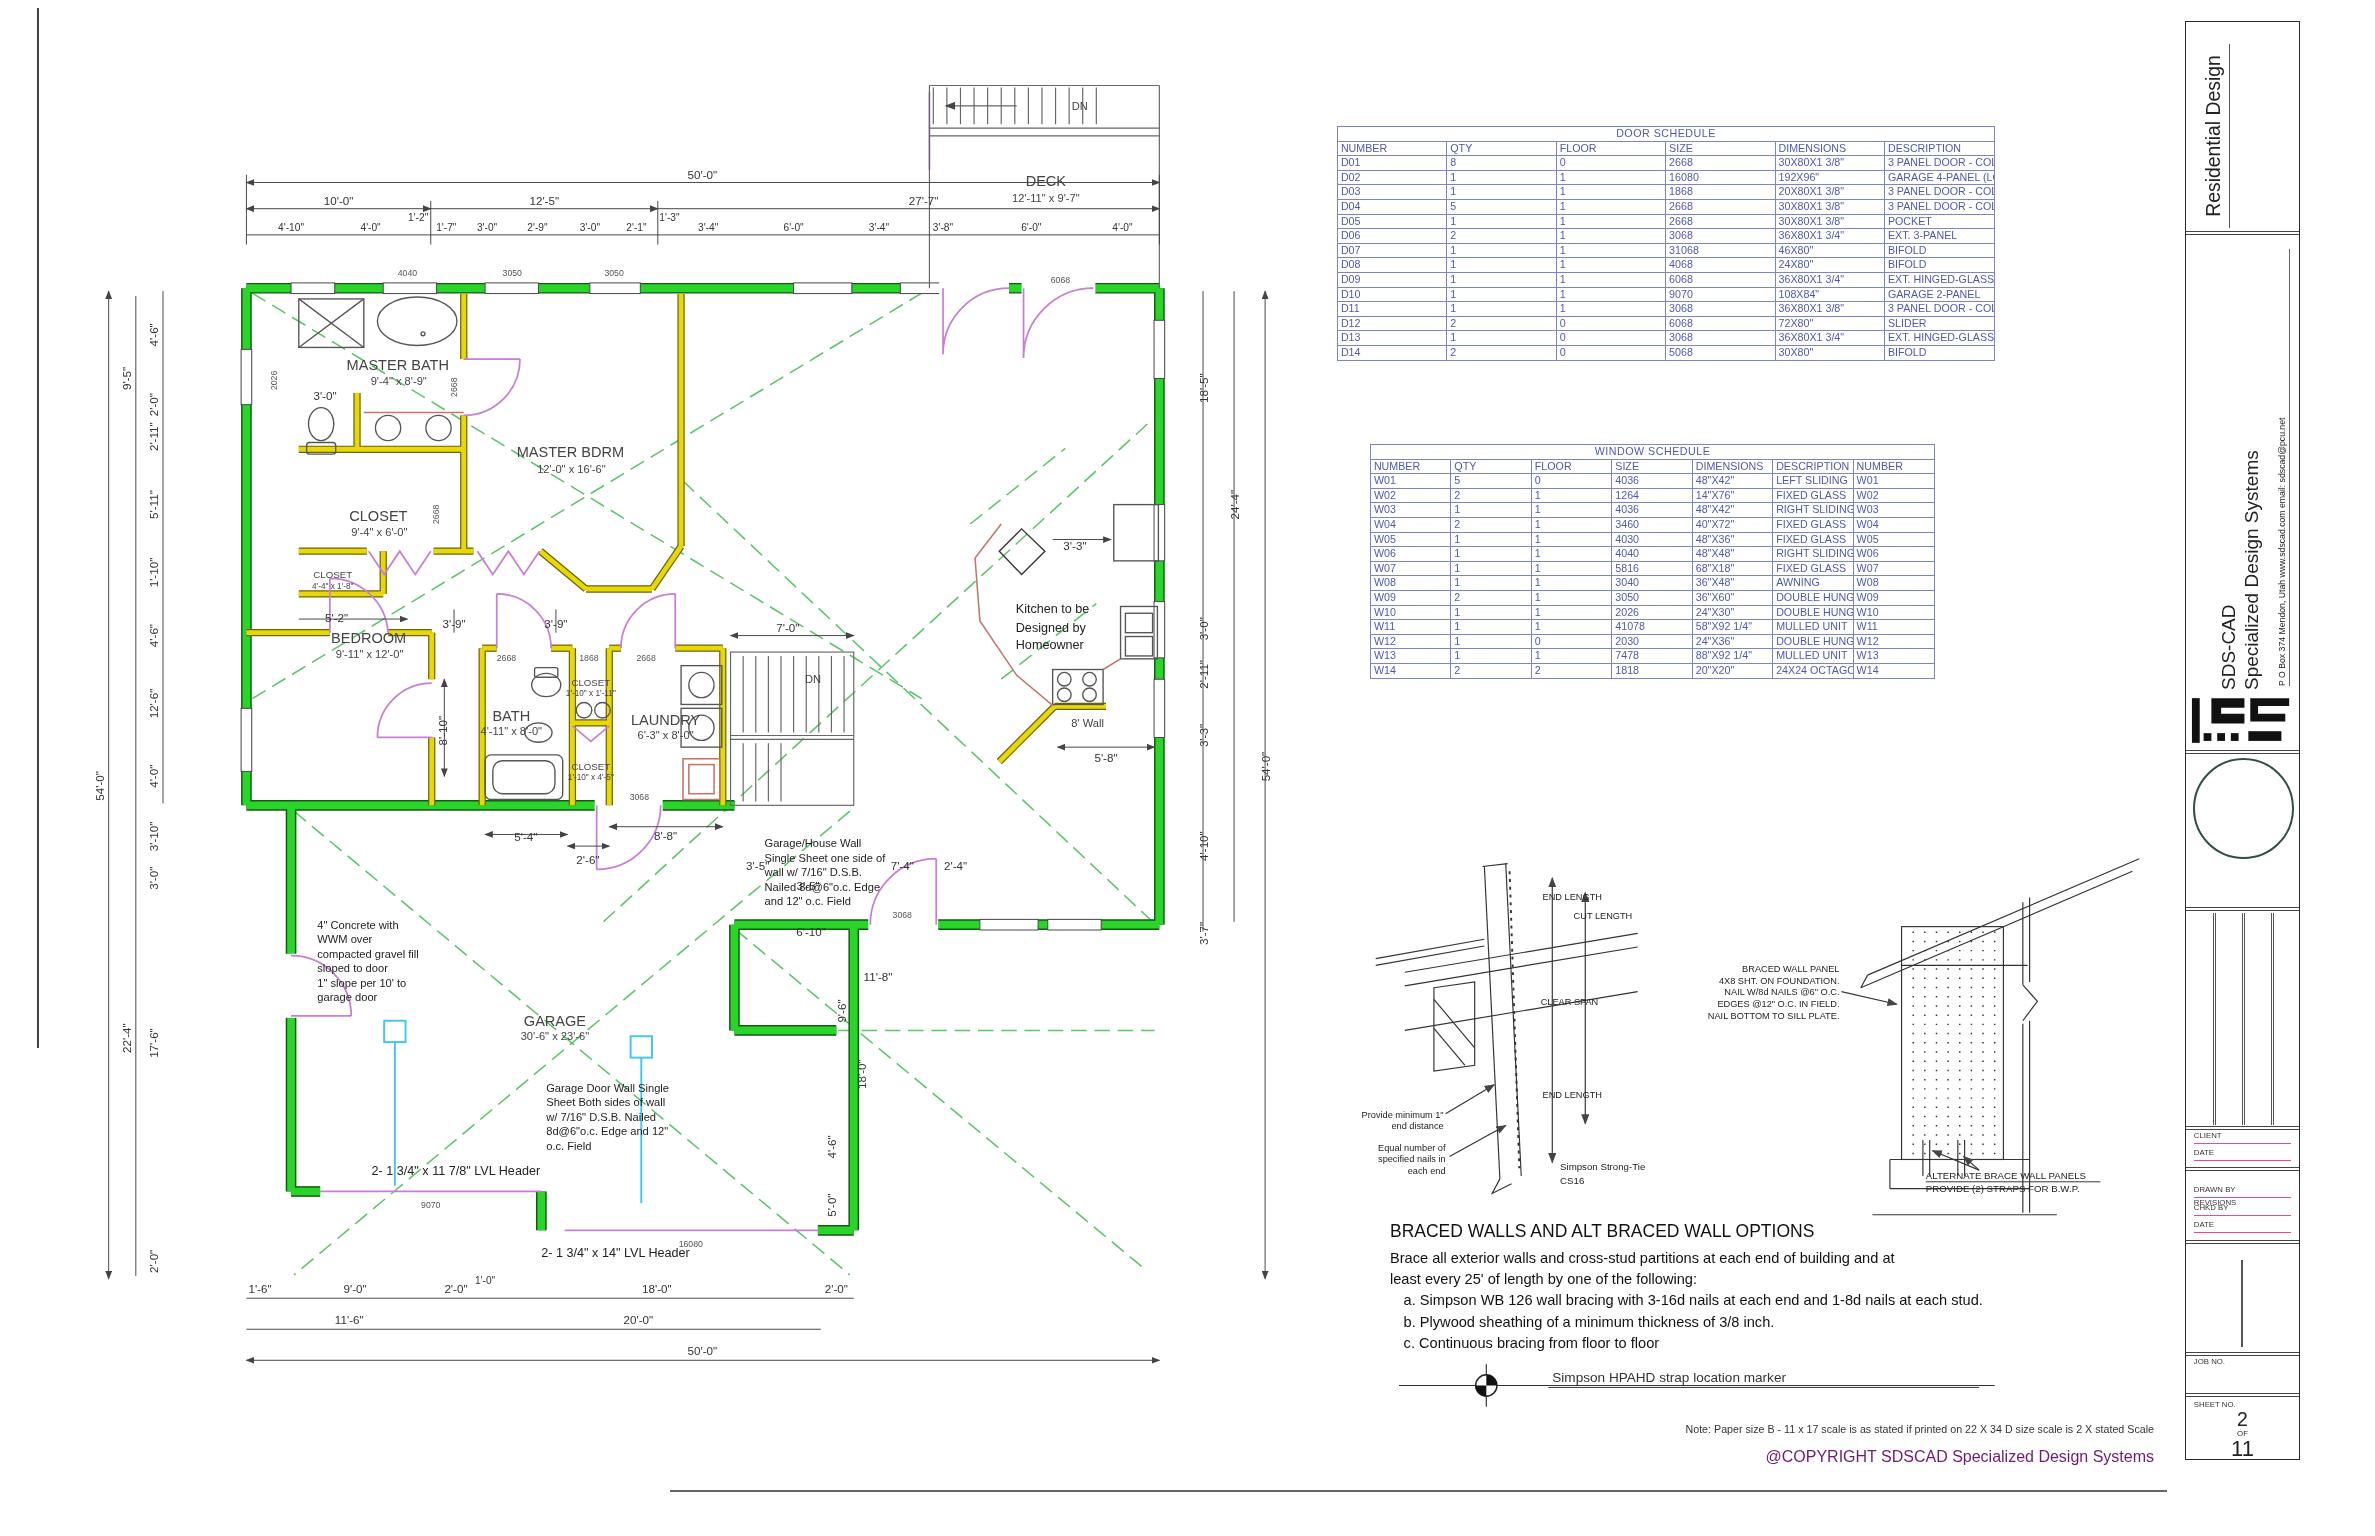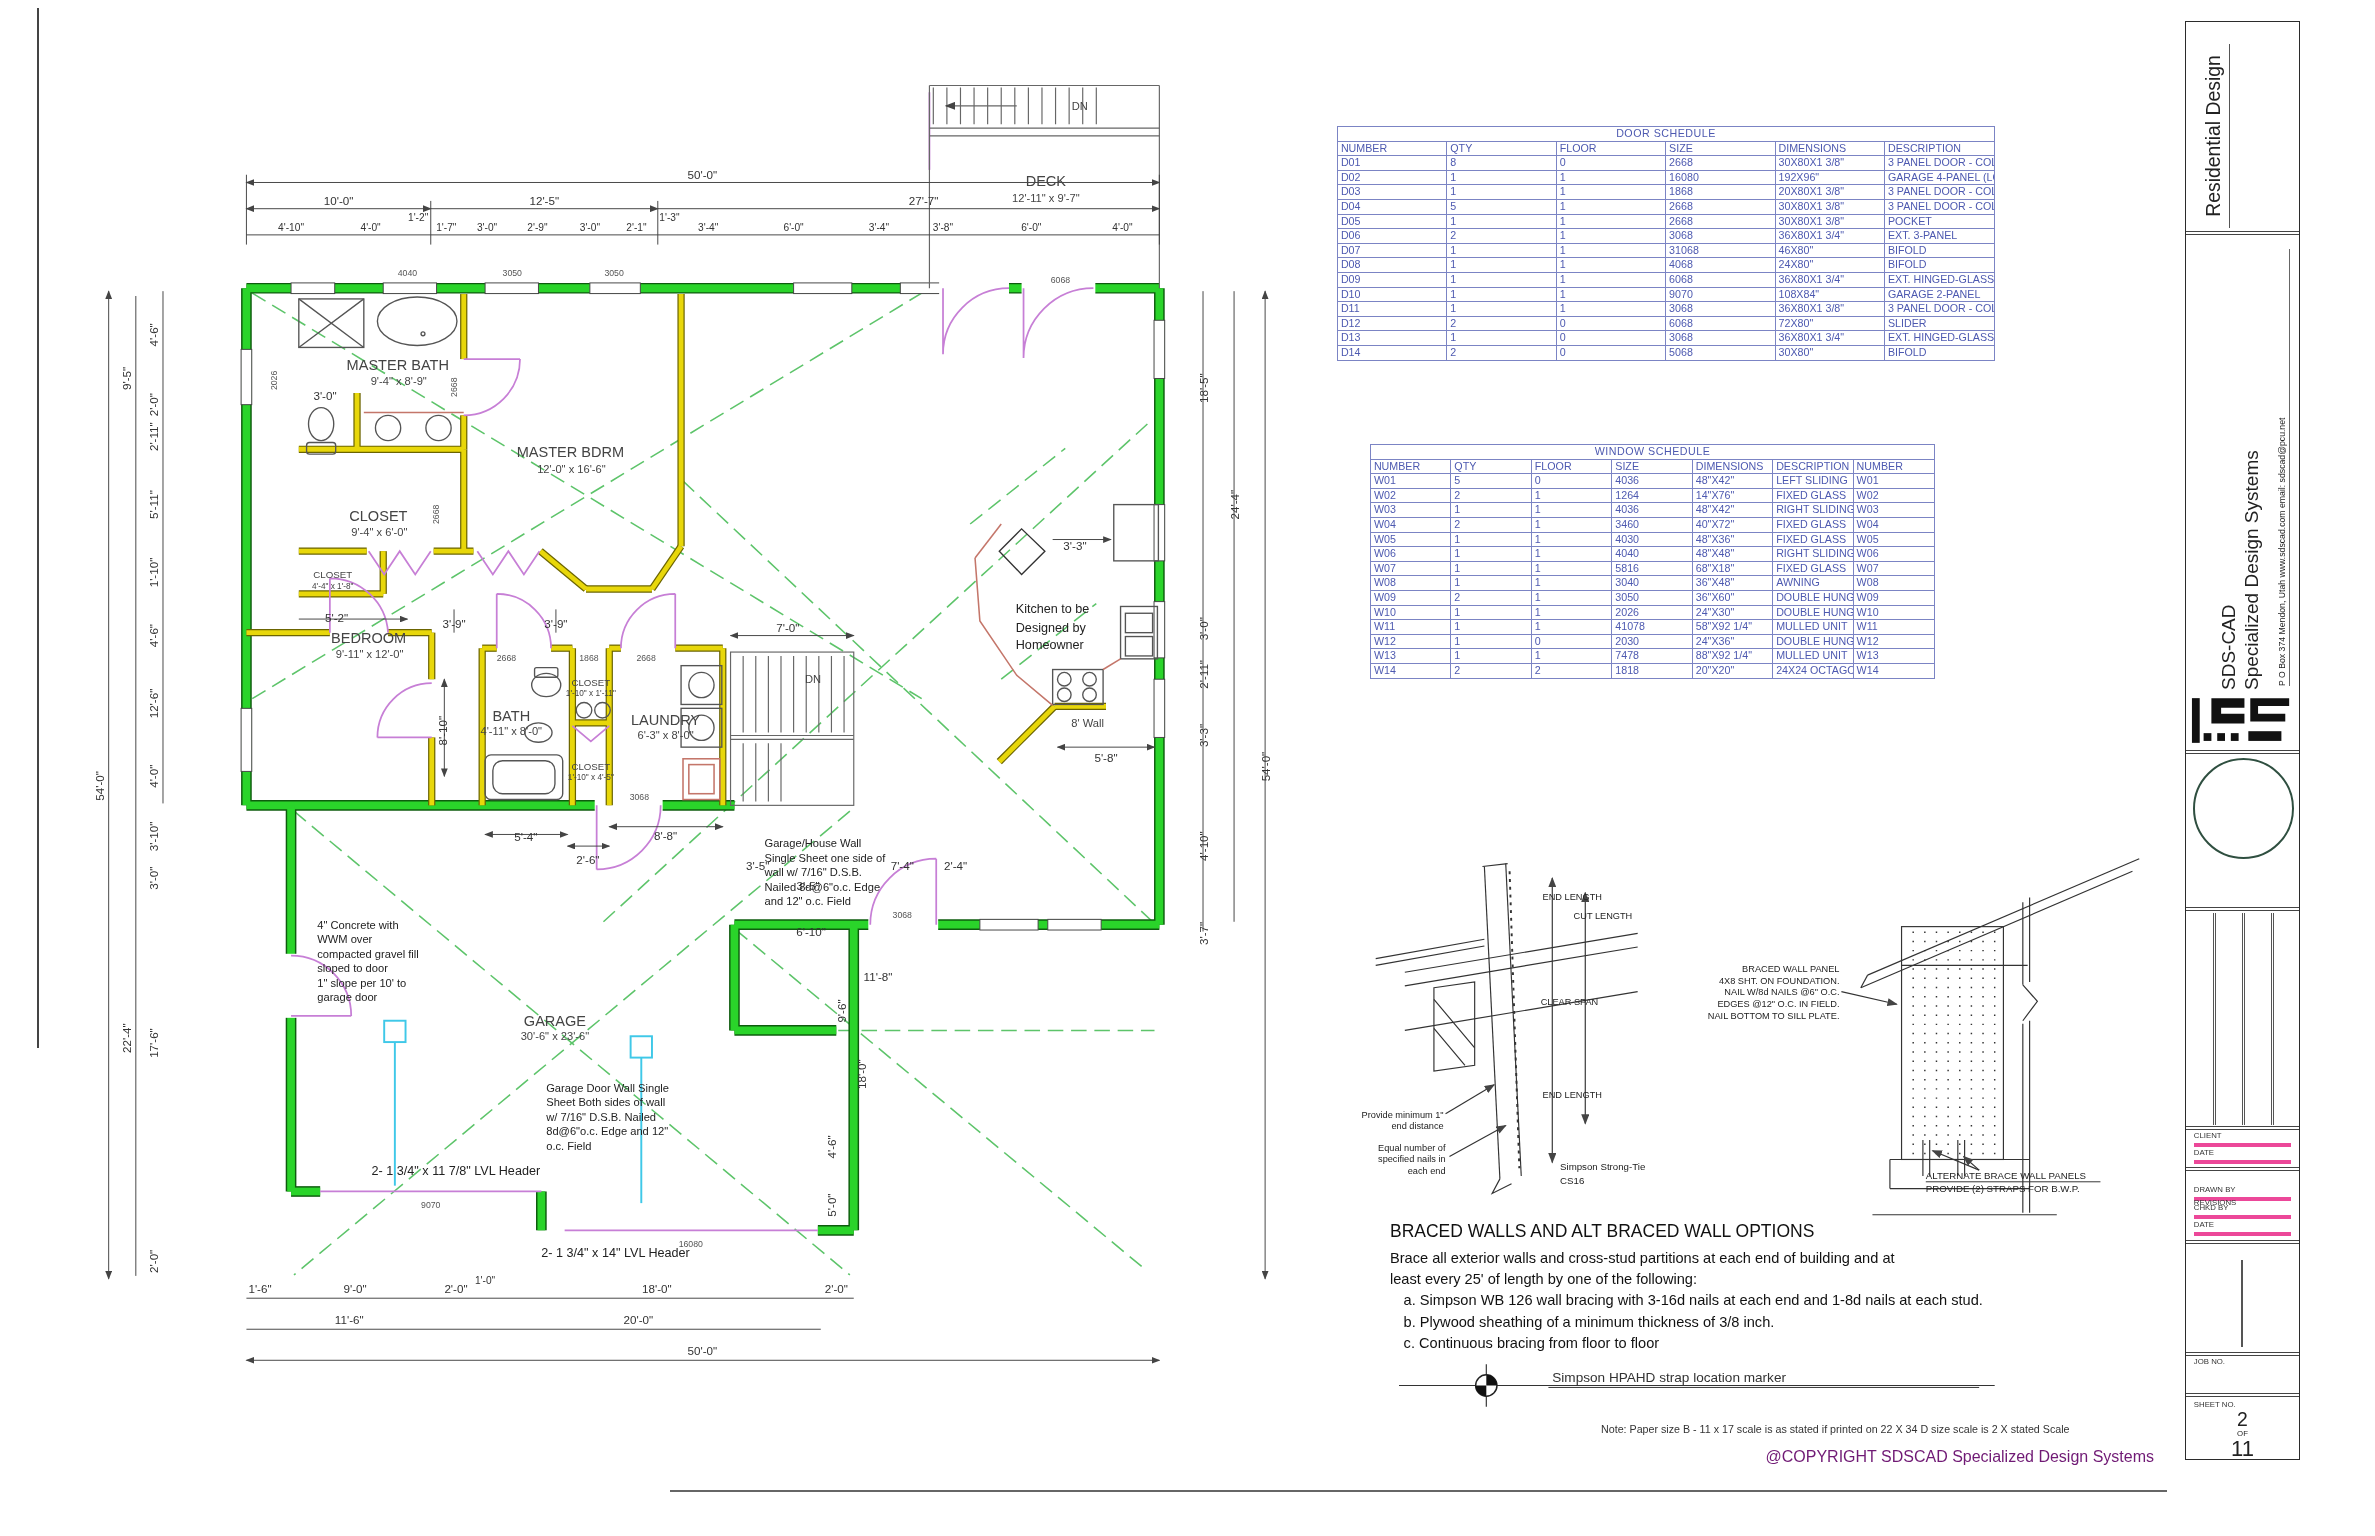--- a/index.html
+++ b/index.html
@@ -27,31 +27,31 @@
   #win-sched th:nth-child(6),#win-sched td:nth-child(6){width:124px;}
   
   #plan-title{left:408px;top:1357px;width:349px;text-align:center;color:#111;}
   #plan-title .t{font-size:39px;letter-spacing:1px;}
   #plan-title .s{font-size:16.5px;margin-top:7.8px;}
   
   #braced{left:1390px;top:1221px;width:815px;color:#111;}
   #braced .h{font-size:17.5px;margin-bottom:5.8px;}
   #braced .l{font-size:14.6px;line-height:21.3px;}
   
-  #fnote1{left:1601px;top:1423px;width:553px;font-size:10.7px;color:#333;text-align:left;}
+  #fnote1{left:1601px;top:1423px;width:553px;font-size:10.7px;color:#333;text-align:right;}
   #fnote2{left:1601px;top:1448px;width:553px;font-size:16px;color:#701a75;text-align:right;}
   
   #bleft{left:37px;top:7.8px;width:1.9px;height:1040px;background:#444;}
   #bbottom{left:670px;top:1490px;width:1497px;height:1.9px;background:#666;}
   
   #strip{left:2185px;top:21.3px;width:115px;height:1439px;border:1.9px solid #2b2b2b;box-sizing:border-box;}
   #strip .rot{position:absolute;transform:rotate(-90deg);transform-origin:left top;white-space:nowrap;color:#222;}
   #strip .dbl{position:absolute;left:0;width:100%;height:3.9px;border-top:1.5px solid #444;border-bottom:1.5px solid #444;box-sizing:border-box;}
   #strip .vd{position:absolute;width:2.9px;border-left:1.5px solid #555;border-right:1.5px solid #555;box-sizing:border-box;}
-  #strip .fld{position:absolute;left:7.8px;right:7.8px;border-bottom:4px solid #ec4899;height:11.6px;font-size:7.8px;color:#333;}
+  #strip .fld{position:absolute;left:7.8px;right:7.8px;border-bottom:1px solid #ec4899;height:11.6px;font-size:7.8px;color:#333;}
   #strip .nl{position:absolute;left:7.8px;right:7.8px;height:11.6px;font-size:7.8px;color:#333;}
   #stamp{position:absolute;left:6.8px;top:736px;width:97px;height:97px;border:2.4px solid #2f4f40;border-radius:50%;}
   #rd{left:15.5px;top:206px;width:184px;text-align:center;font-size:19.4px;border-bottom:1.5px solid #555;padding-bottom:3.9px;}
   #sds{left:31px;top:668px;width:452px;font-size:19px;line-height:23px;}
   #addr{left:91px;top:664px;width:437px;font-size:8.7px;border-bottom:1px solid #666;padding-bottom:1.9px;}
   .big2{position:absolute;left:0;width:100%;text-align:center;color:#222;}
 </style>
 </head>
 <body>
 

